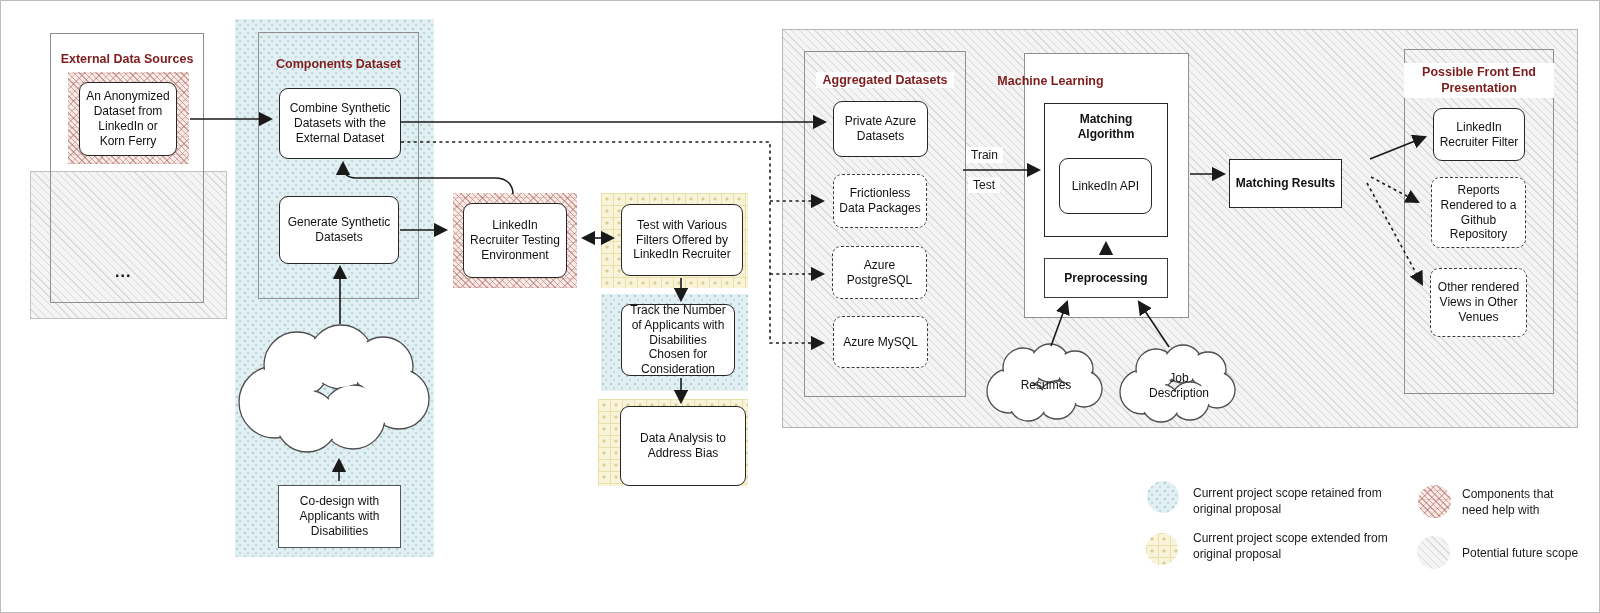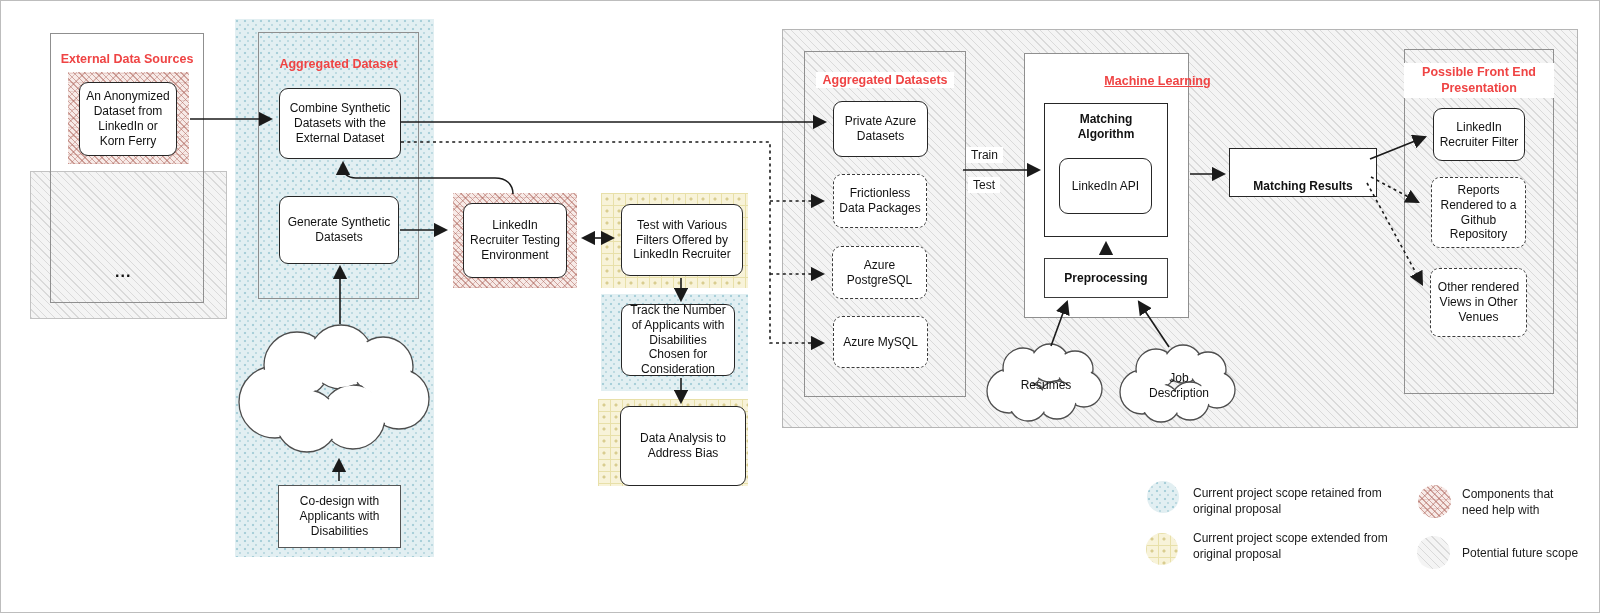--- a/index.html
+++ b/index.html
@@ -36,21 +36,21 @@
   
   .group{position:absolute;border:1px solid #8f8f8f;box-sizing:border-box;z-index:2;}
   .patch{position:absolute;z-index:3;}
   .node{position:absolute;background:#fff;border:1.4px solid #262626;border-radius:9px;
         display:flex;align-items:center;justify-content:center;text-align:center;
         font-size:12px;line-height:1.24;color:#111;padding:2px 5px;box-sizing:border-box;z-index:10;}
   .node.dashed{border:1.4px dashed #3a3a3a;}
   .node.rect{border-radius:0;}
   .node.thin{border-width:1px;border-color:#555;}
   .node.bold{font-weight:bold;}
-  .title{position:absolute;font-weight:bold;font-size:12.5px;color:#ef4444;text-align:center;line-height:1.3;z-index:11;}
+  .title{position:absolute;font-weight:bold;font-size:12.5px;color:#7f1d1d;text-align:center;line-height:1.3;z-index:11;}
   .wbg{background:#fff;padding:1px 6px;}
   .flabel{position:absolute;font-size:12px;color:#161616;background:#fff;padding:1px 5px;z-index:11;}
   .cloud-text{position:absolute;font-size:12px;line-height:1.26;color:#111;text-align:center;z-index:10;}
   .legtext{position:absolute;font-size:12px;color:#1b1b1b;line-height:1.3;z-index:11;}
   .legswatch{position:absolute;border-radius:50%;z-index:11;}
   svg.layer{position:absolute;left:0;top:0;z-index:30;pointer-events:none;}
   svg.shapes{position:absolute;left:0;top:0;z-index:5;pointer-events:none;}
   .dots{position:absolute;font-weight:bold;font-size:16px;letter-spacing:1px;color:#111;z-index:10;}
 </style>
 </head>
@@ -131,23 +131,23 @@
           <circle cx="1182" cy="363" r="17.2"></circle>
         <circle cx="1207" cy="369" r="16.2"></circle>
           <circle cx="1216" cy="389" r="16.2"></circle>
           <circle cx="1189" cy="400" r="17.2"></circle>
         <circle cx="1160" cy="402" r="17.2"></circle>
       </g>
     </g>
   </svg>
 
   <div class="title" style="left:49px;top:50px;width:154px;">External Data Sources</div>
-  <div class="title" style="left:257px;top:55px;width:161px;">Aggregated Dataset</div>
+  <div class="title" style="left:257px;top:55px;width:161px;">Components Dataset</div>
   <div class="title" style="left:803px;top:71px;width:162px;"><span class="wbg">Aggregated Datasets</span></div>
-  <div class="title" style="left:1074px;top:72px;width:165px;text-decoration:underline;">Machine Learning</div>
+  <div class="title" style="left:967px;top:72px;width:165px;">Machine Learning</div>
   <div class="title" style="left:1403px;top:62px;width:150px;"><span class="wbg" style="display:inline-block;">Possible Front End Presentation</span></div>
 
   <div class="node" style="left:78px;top:81px;width:98px;height:74px;">
       <span>An Anonymized Dataset from LinkedIn or Korn Ferry</span>
     </div>
   <div class="dots" style="left:114px;top:262px;">...</div>
 
   <div class="node" style="left:278px;top:87px;width:122px;height:71px;">
       <span>Combine Synthetic Datasets with the External Dataset</span>
     </div>
@@ -193,21 +193,21 @@
   <div class="node" style="left:1058px;top:157px;width:93px;height:56px;">
       <span>LinkedIn API</span>
     </div>
   <div class="node rect bold thin" style="left:1043px;top:257px;width:124px;height:40px;border-color:#3a3a3a;">
       <span>Preprocessing</span>
     </div>
 
   <div class="cloud-text" style="left:1005px;top:377px;width:80px;"><span>Resumes</span></div>
   <div class="cloud-text" style="left:1138px;top:370px;width:80px;"><span>Job Description</span></div>
 
-  <div class="node rect bold" style="left:1228px;top:147px;width:148px;height:49px;border-width:1.6px;align-items:flex-end;">
+  <div class="node rect bold" style="left:1228px;top:158px;width:113px;height:49px;border-width:1.6px;">
       <span>Matching Results</span>
     </div>
 
   <div class="node" style="left:1432px;top:107px;width:92px;height:53px;">
       <span>LinkedIn Recruiter Filter</span>
     </div>
   <div class="node dashed" style="left:1430px;top:176px;width:95px;height:71px;">
       <span>Reports Rendered to a Github Repository</span>
     </div>
   <div class="node dashed" style="left:1429px;top:267px;width:97px;height:69px;">

